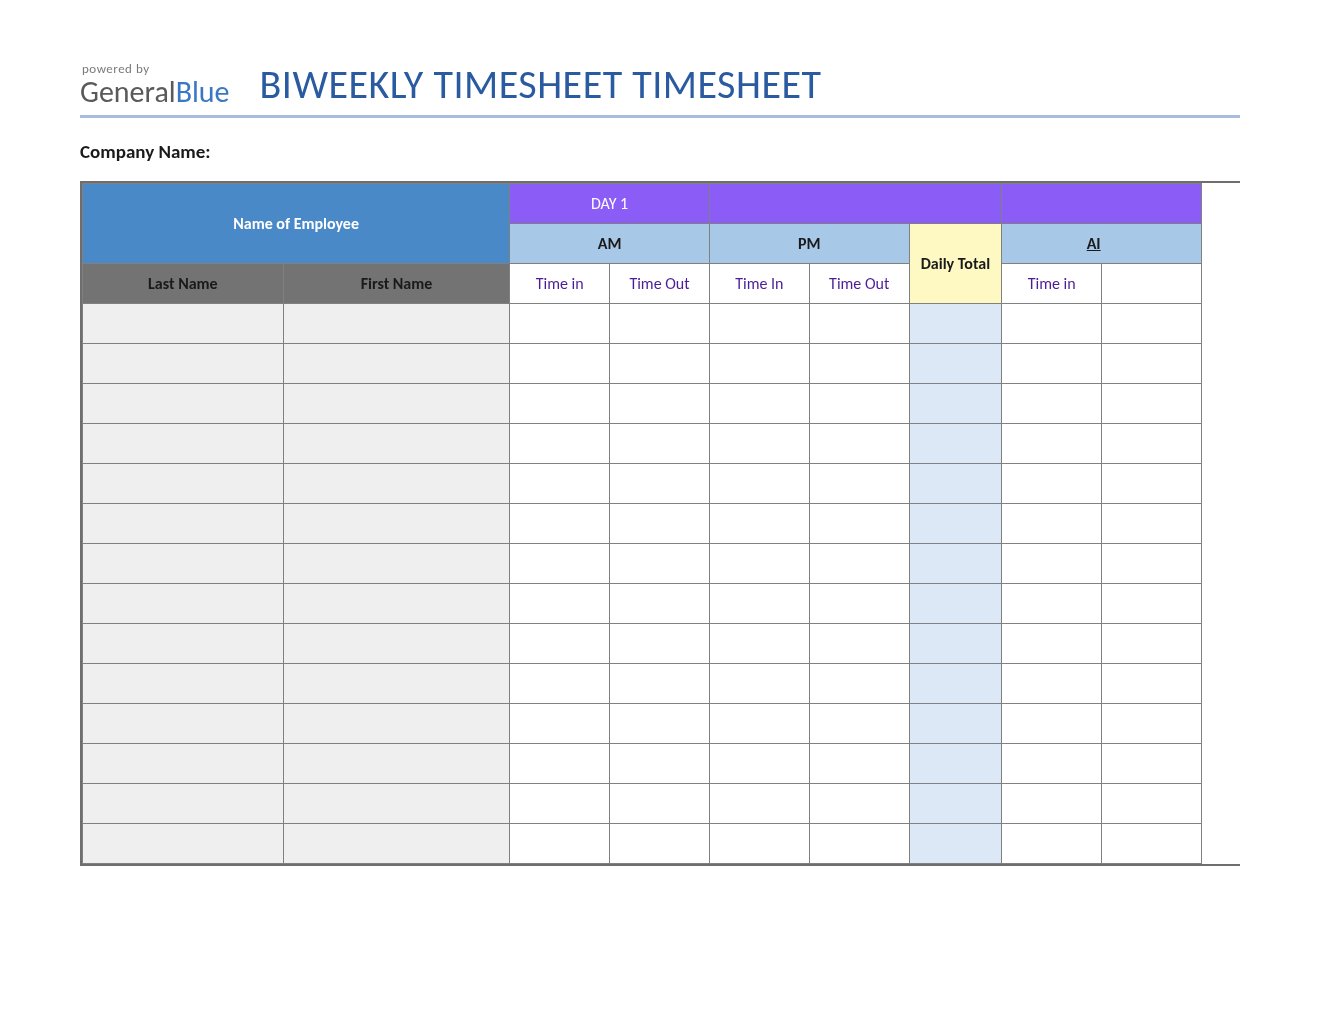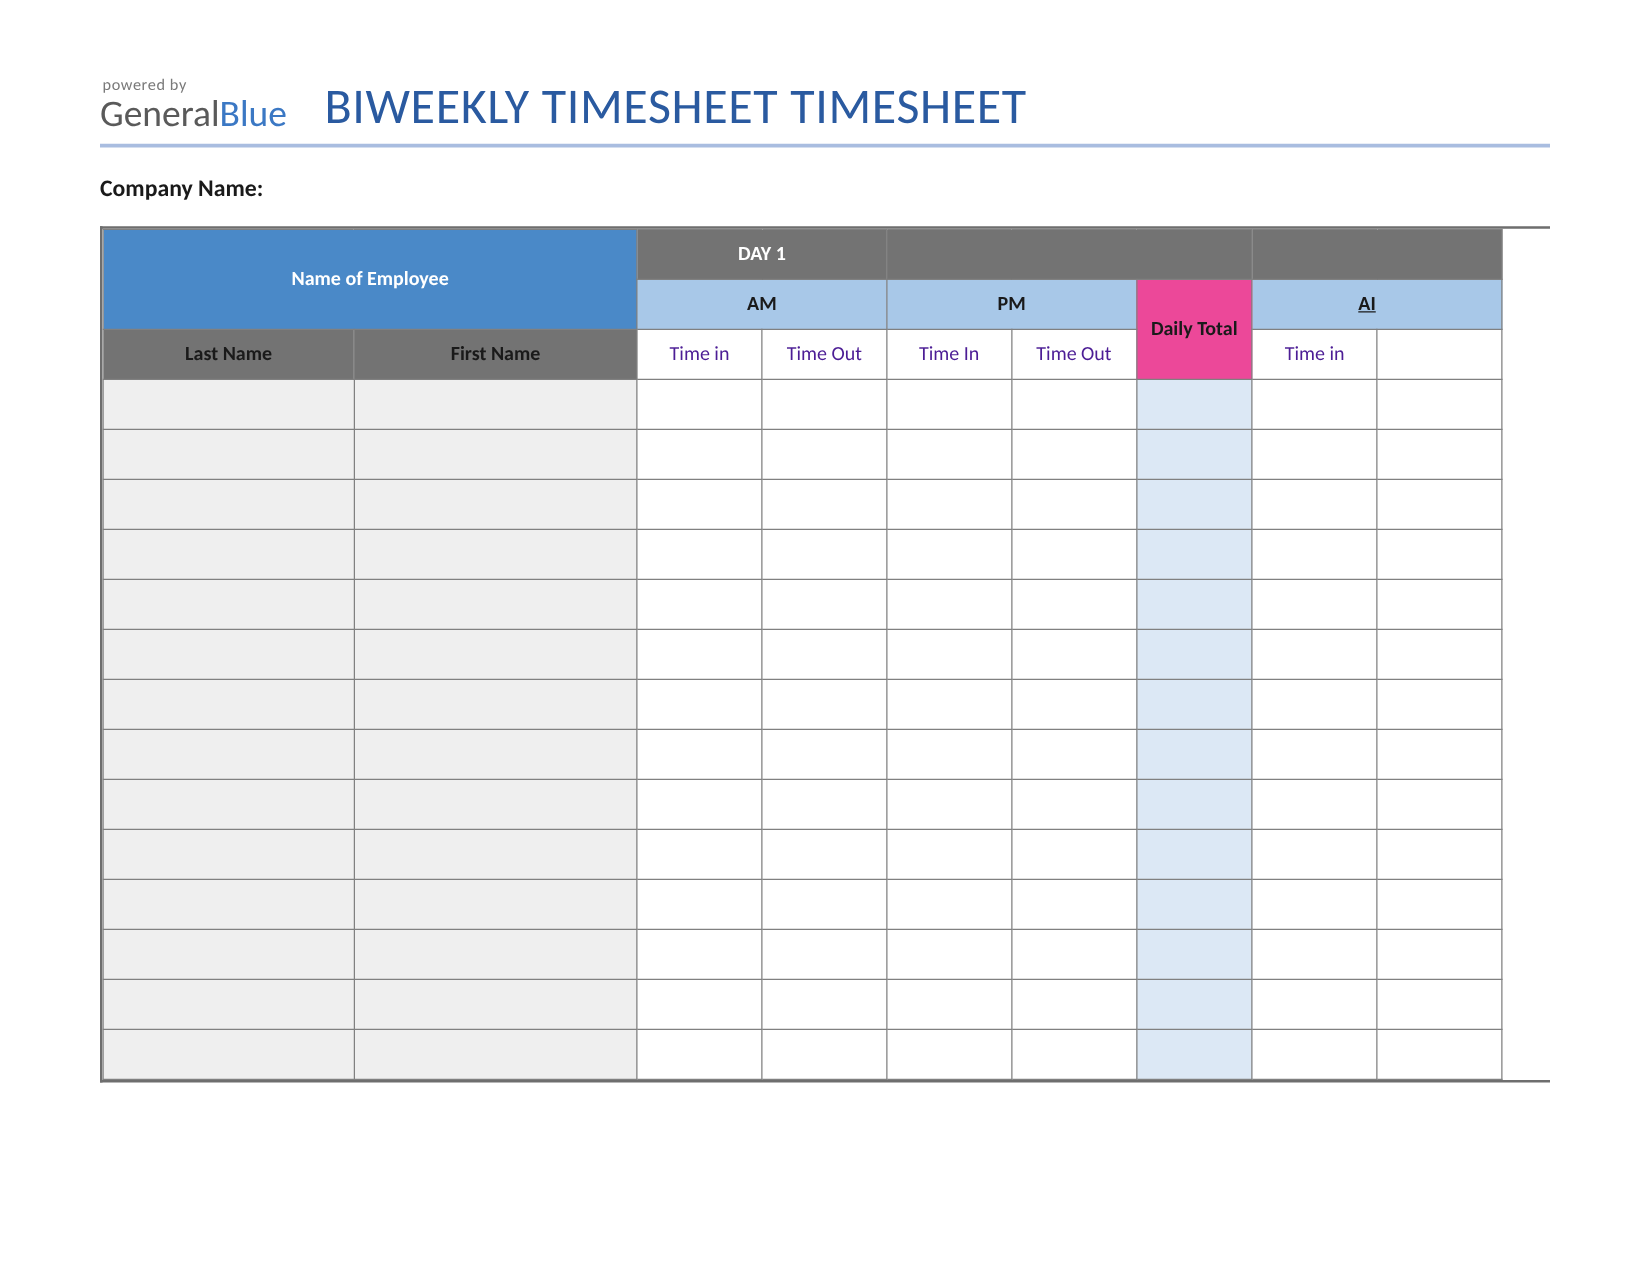--- a/index.html
+++ b/index.html
@@ -91,35 +91,35 @@
   th.emp-header {
     background: #4a89c8;
     color: #ffffff;
     font-size: 20px;
     font-weight: 700;
     text-align: left;
     padding-left: 16px;
     height: 78px;
   }
   th.day-header {
-    background: #737373;
+    background: #8b5cf6;
     color: #ffffff;
     font-size: 19px;
-    font-weight: 700;
+    font-weight: 400;
     height: 36px;
   }
   th.ampm-header {
     background: #a8c8e8;
     color: #1a1a1a;
     font-size: 16px;
     font-weight: 700;
     height: 40px;
   }
   th.total-header {
-    background: #ec4899;
+    background: #fef9c3;
     color: #1a1a1a;
     font-size: 16px;
     font-weight: 700;
     line-height: 1.2;
   }
   th.name-sub {
     background: #737373;
     color: #1a1a1a;
     font-size: 16px;
     font-weight: 700;

